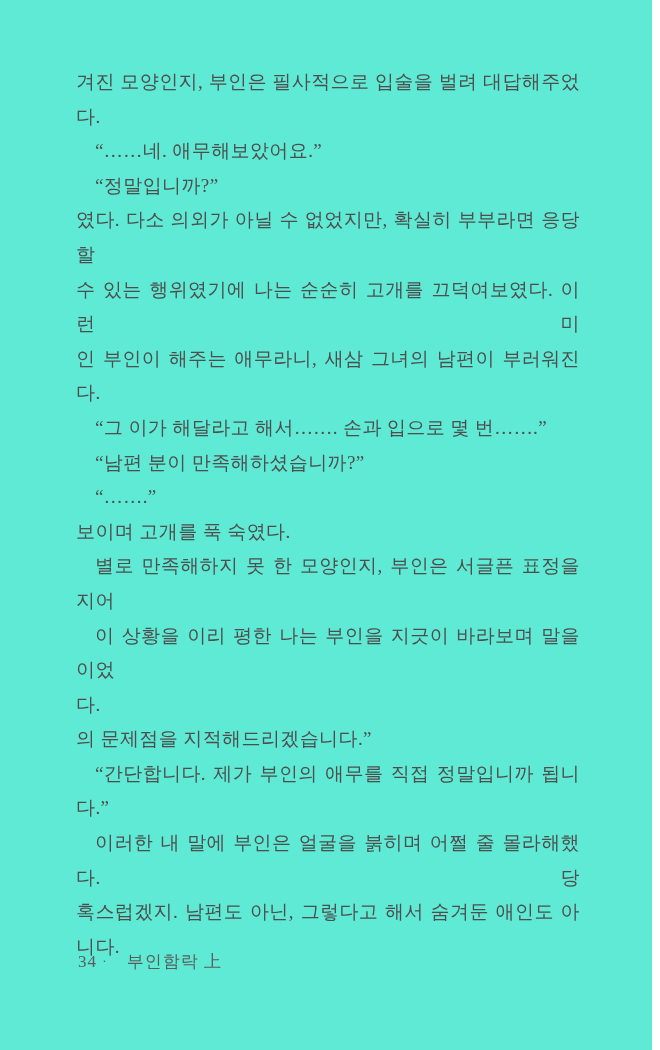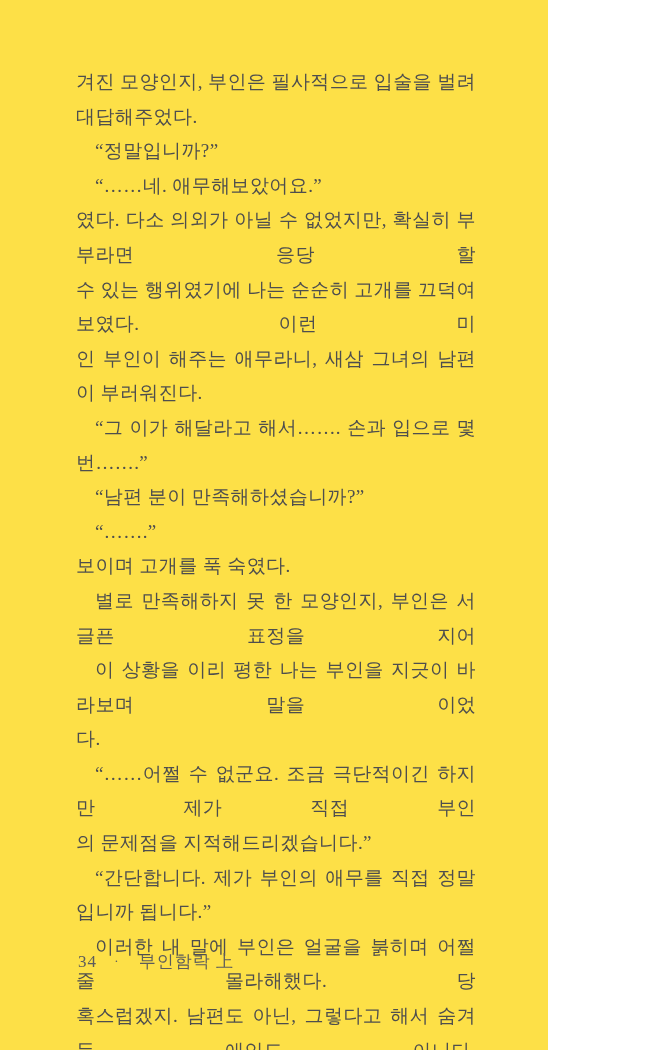--- a/index.html
+++ b/index.html
@@ -1,23 +1,23 @@
 <!DOCTYPE html>
 <html><head>
 <meta charset="utf-8">
 <style>
   html, body {
     margin: 0;
     padding: 0;
   }
   .page {
     position: relative;
-    width: 548px;
+    width: 652px;
     height: 1050px;
-    background: #fde047;
+    background: #5eead4;
     font-family: "Liberation Serif", "DejaVu Serif", serif;
     overflow: hidden;
   }
   .page-body {
     position: absolute;
     left: 76px;
     right: 72px;
     top: 65px;
     color: #4e4e4e;
     font-size: 19px;
@@ -37,48 +37,46 @@
   }
   .footer {
     position: absolute;
     left: 78px;
     top: 950px;
     font-size: 17px;
     color: #5c5c5c;
     letter-spacing: 1px;
   }
   .footer .pagenum {
-    margin-right: 12px;
   }
   .footer .sep {
     margin-right: 14px;
     font-size: 13px;
     vertical-align: 2px;
   }
 </style>
 </head>
 <body>
 
 <div class="page">
 
   <div class="page-body">
       <div class="line fill"><span>겨진 모양인지, 부인은 필사적으로 입술을 벌려 대답해주었다.</span></div>
+      <div class="line indent"><span>“……네. 애무해보았어요.”</span></div>
       <div class="line indent"><span>“정말입니까?”</span></div>
-      <div class="line indent"><span>“……네. 애무해보았어요.”</span></div>
       <div class="line fill"><span>였다. 다소 의외가 아닐 수 없었지만, 확실히 부부라면 응당 할</span></div>
       <div class="line fill"><span>수 있는 행위였기에 나는 순순히 고개를 끄덕여보였다. 이런 미</span></div>
       <div class="line"><span>인 부인이 해주는 애무라니, 새삼 그녀의 남편이 부러워진다.</span></div>
       <div class="line indent"><span>“그 이가 해달라고 해서……. 손과 입으로 몇 번…….”</span></div>
       <div class="line indent"><span>“남편 분이 만족해하셨습니까?”</span></div>
       <div class="line indent"><span>“…….”</span></div>
       <div class="line"><span>보이며 고개를 푹 숙였다.</span></div>
       <div class="line indent fill"><span>별로 만족해하지 못 한 모양인지, 부인은 서글픈 표정을 지어</span></div>
       <div class="line indent fill"><span>이 상황을 이리 평한 나는 부인을 지긋이 바라보며 말을 이었</span></div>
       <div class="line"><span>다.</span></div>
-      <div class="line indent fill"><span>“……어쩔 수 없군요. 조금 극단적이긴 하지만 제가 직접 부인</span></div>
       <div class="line"><span>의 문제점을 지적해드리겠습니다.”</span></div>
       <div class="line indent"><span>“간단합니다. 제가 부인의 애무를 직접 정말입니까 됩니다.”</span></div>
       <div class="line indent fill"><span>이러한 내 말에 부인은 얼굴을 붉히며 어쩔 줄 몰라해했다. 당</span></div>
       <div class="line fill"><span>혹스럽겠지. 남편도 아닌, 그렇다고 해서 숨겨둔 애인도 아니다.</span></div>
     </div>
 
   <div class="footer">
     <span class="pagenum">34</span>
     <span class="sep">·</span>
     <span class="title">부인함락 上</span>

